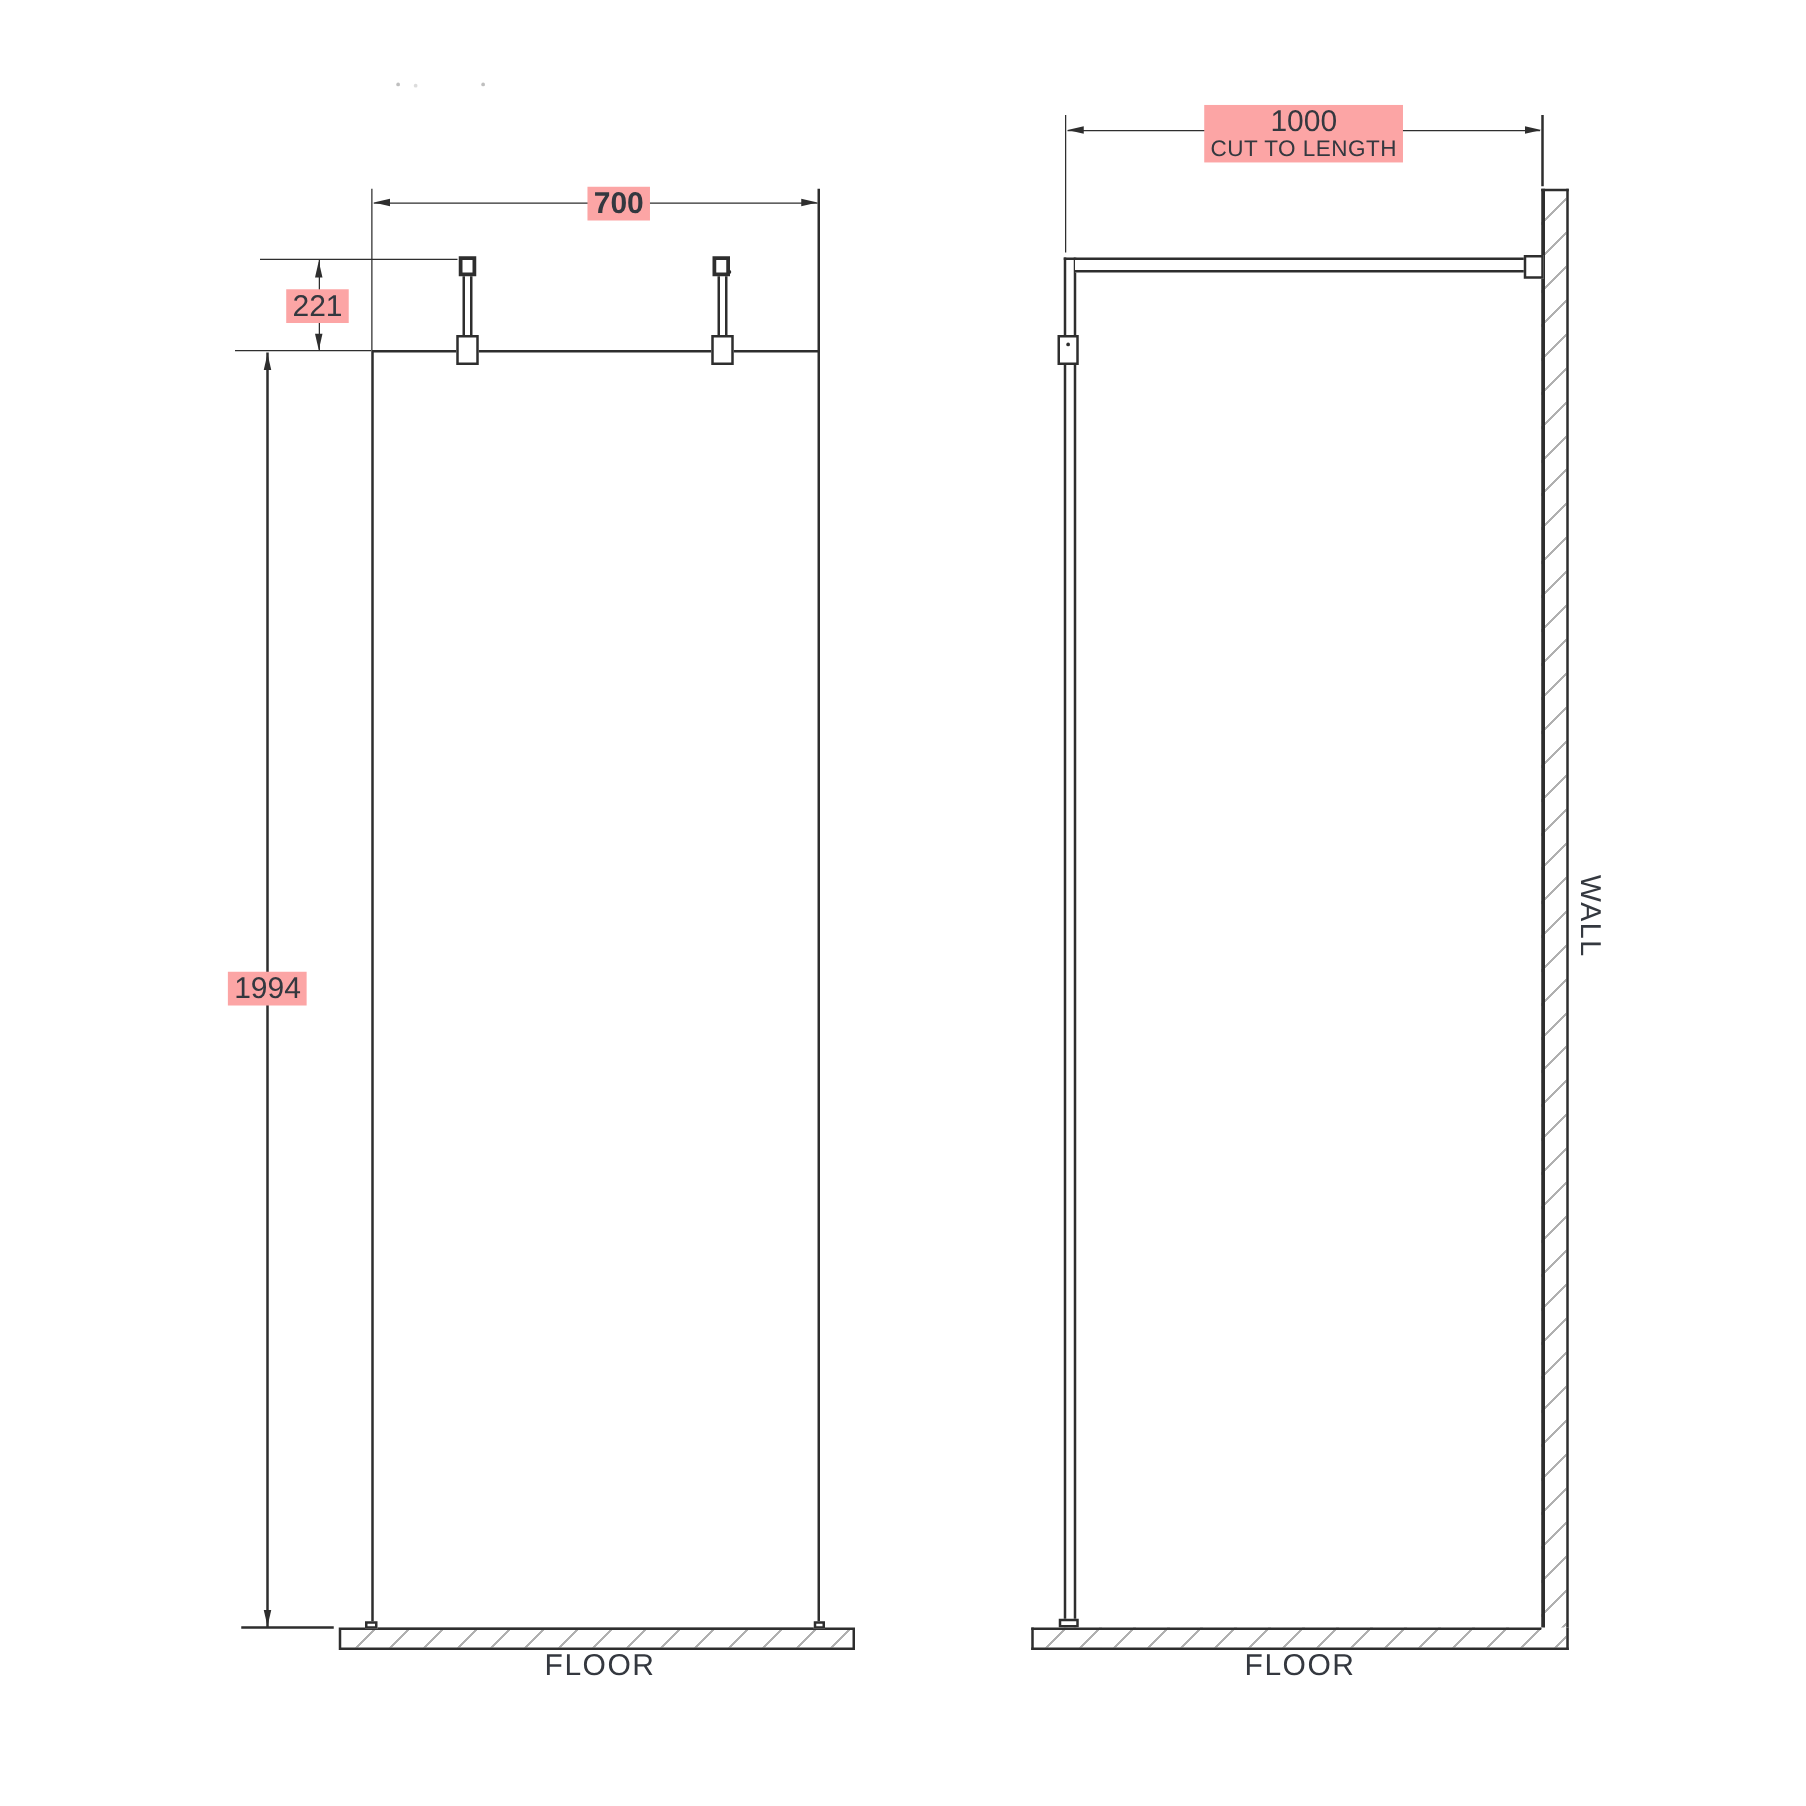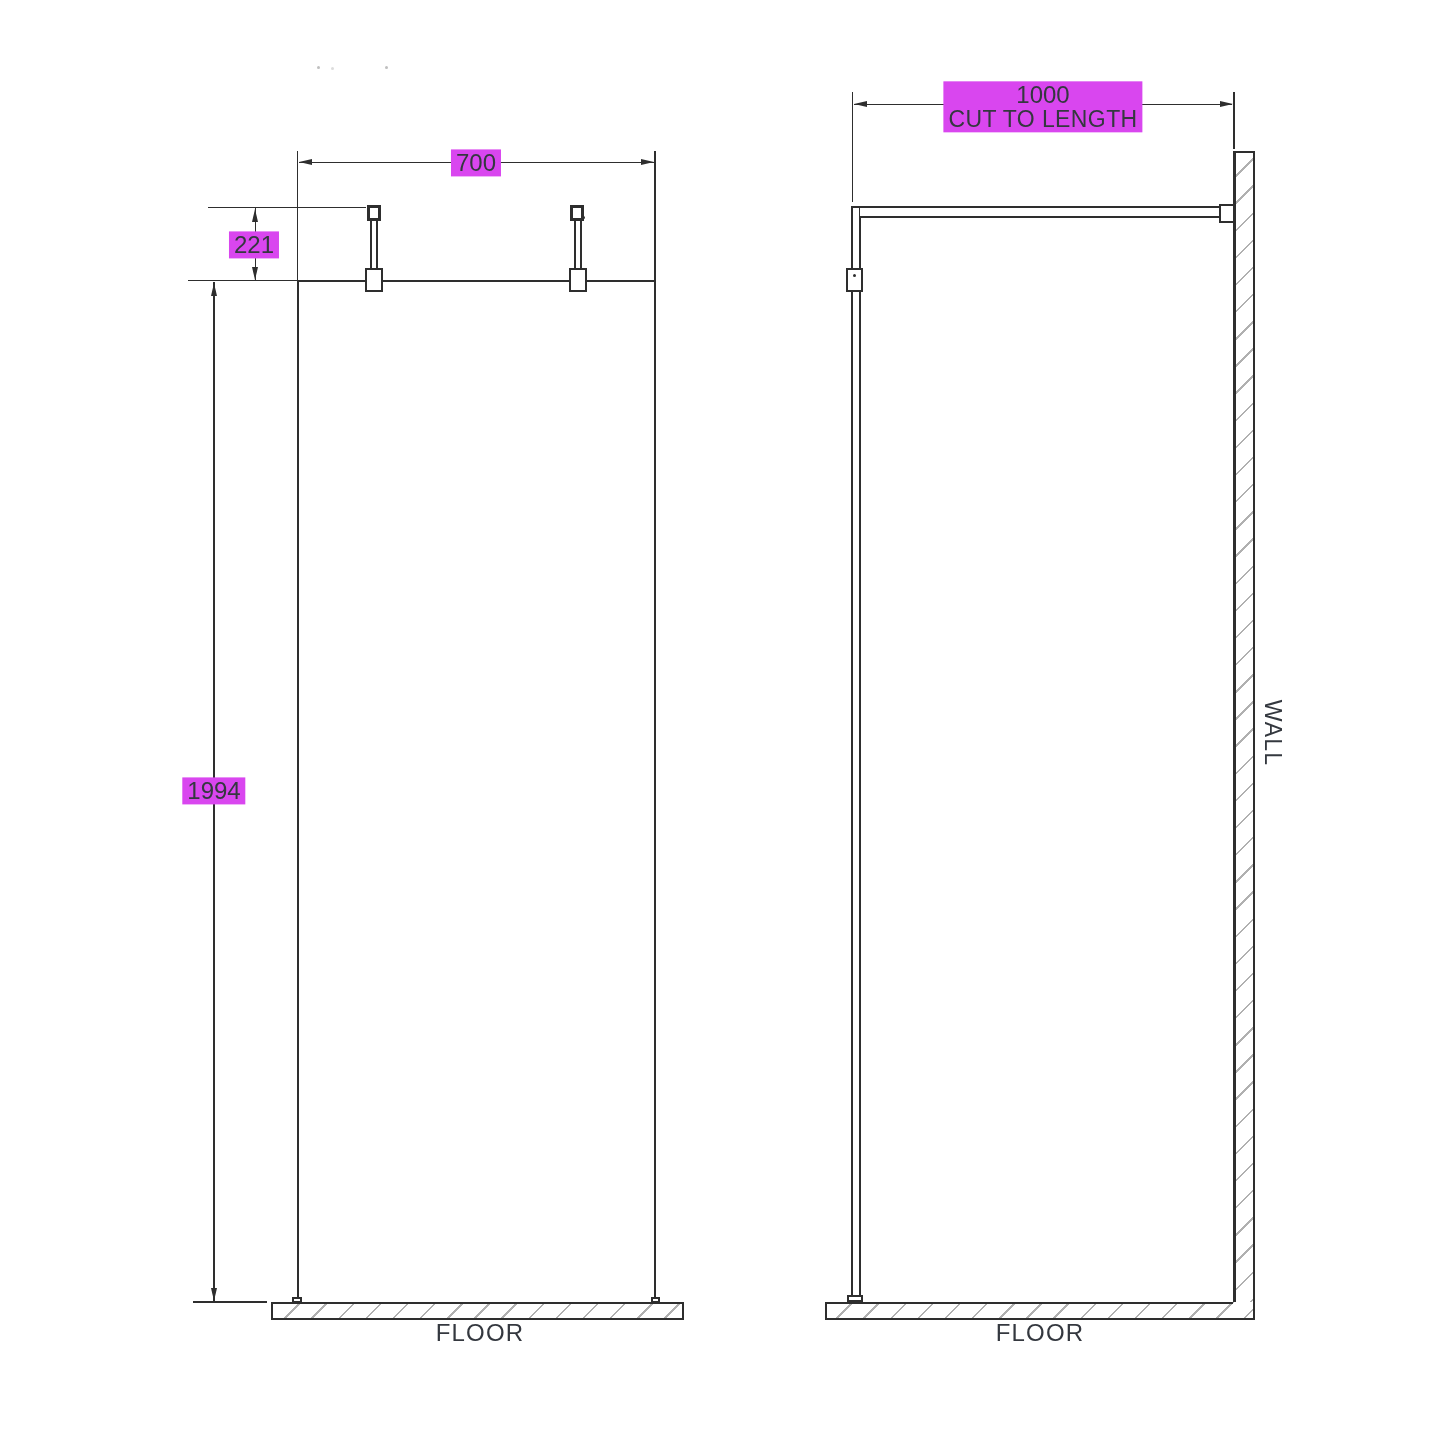--- a/index.html
+++ b/index.html
@@ -21,45 +21,45 @@
   
   .arr{position:absolute;width:0;height:0;}
   .arr.l{border-top:3.4px solid transparent;border-bottom:3.4px solid transparent;border-right:13px solid var(--line);}
   .arr.r{border-top:3.4px solid transparent;border-bottom:3.4px solid transparent;border-left:13px solid var(--line);}
   .arr.u{border-left:3.4px solid transparent;border-right:3.4px solid transparent;border-bottom:13px solid var(--line);}
   .arr.d{border-left:3.4px solid transparent;border-right:3.4px solid transparent;border-top:13px solid var(--line);}
   
   .dimtxt{
     position:absolute;transform:translate(-50%,-50%);
     font-size:24px;line-height:1.05;color:var(--text);
-    background:#d946ef;padding:1px 5px;white-space:nowrap;text-align:center;
+    background:#fca5a5;padding:1px 5px;white-space:nowrap;text-align:center;
   }
   
   .lbl{
     position:absolute;transform:translateX(-50%);
     font-size:24px;color:var(--text);letter-spacing:1.2px;white-space:nowrap;
   }
   .lbl.rot{transform:translate(-50%,-50%) rotate(90deg);}
-  .note{font-size:23px;letter-spacing:.4px;}
+  .note{font-size:18px;letter-spacing:.4px;}
   .dot{position:absolute;width:3px;height:3px;border-radius:50%;background:var(--line);}
   .artifact{position:absolute;width:3px;height:3px;border-radius:50%;background:#8a8a8a;opacity:.55;}
 </style>
 </head>
 <body>
 
 <div class="canvas">
 
   <section>
 
     <div class="ln" style="left:296.5px;top:151px;width:1.7px;height:129px;"></div>
     <div class="ln" style="left:654.3px;top:151px;width:1.7px;height:129px;"></div>
     <div class="ln" style="left:299px;top:161.6px;width:355px;height:1.7px;"></div>
     <div class="arr l" style="left:299px;top:159.1px;"></div>
     <div class="arr r" style="left:641px;top:159.1px;"></div>
-    <div class="dimtxt" style="left:476px;top:163px;">700</div>
+    <div class="dimtxt" style="left:495px;top:163px;font-weight:bold;">700</div>
 
     <div class="ln" style="left:208px;top:206.8px;width:158px;height:1.7px;"></div>
     <div class="ln" style="left:254.6px;top:208px;width:1.7px;height:72px;"></div>
     <div class="arr u" style="left:252px;top:208.6px;"></div>
     <div class="arr d" style="left:252px;top:266.9px;"></div>
     <div class="dimtxt" style="left:254px;top:244.5px;">221</div>
 
     <div class="ln" style="left:188px;top:279.5px;width:109px;height:1.7px;"></div>
 
     <div class="ln" style="left:213.2px;top:282px;width:1.7px;height:1019.5px;"></div>

